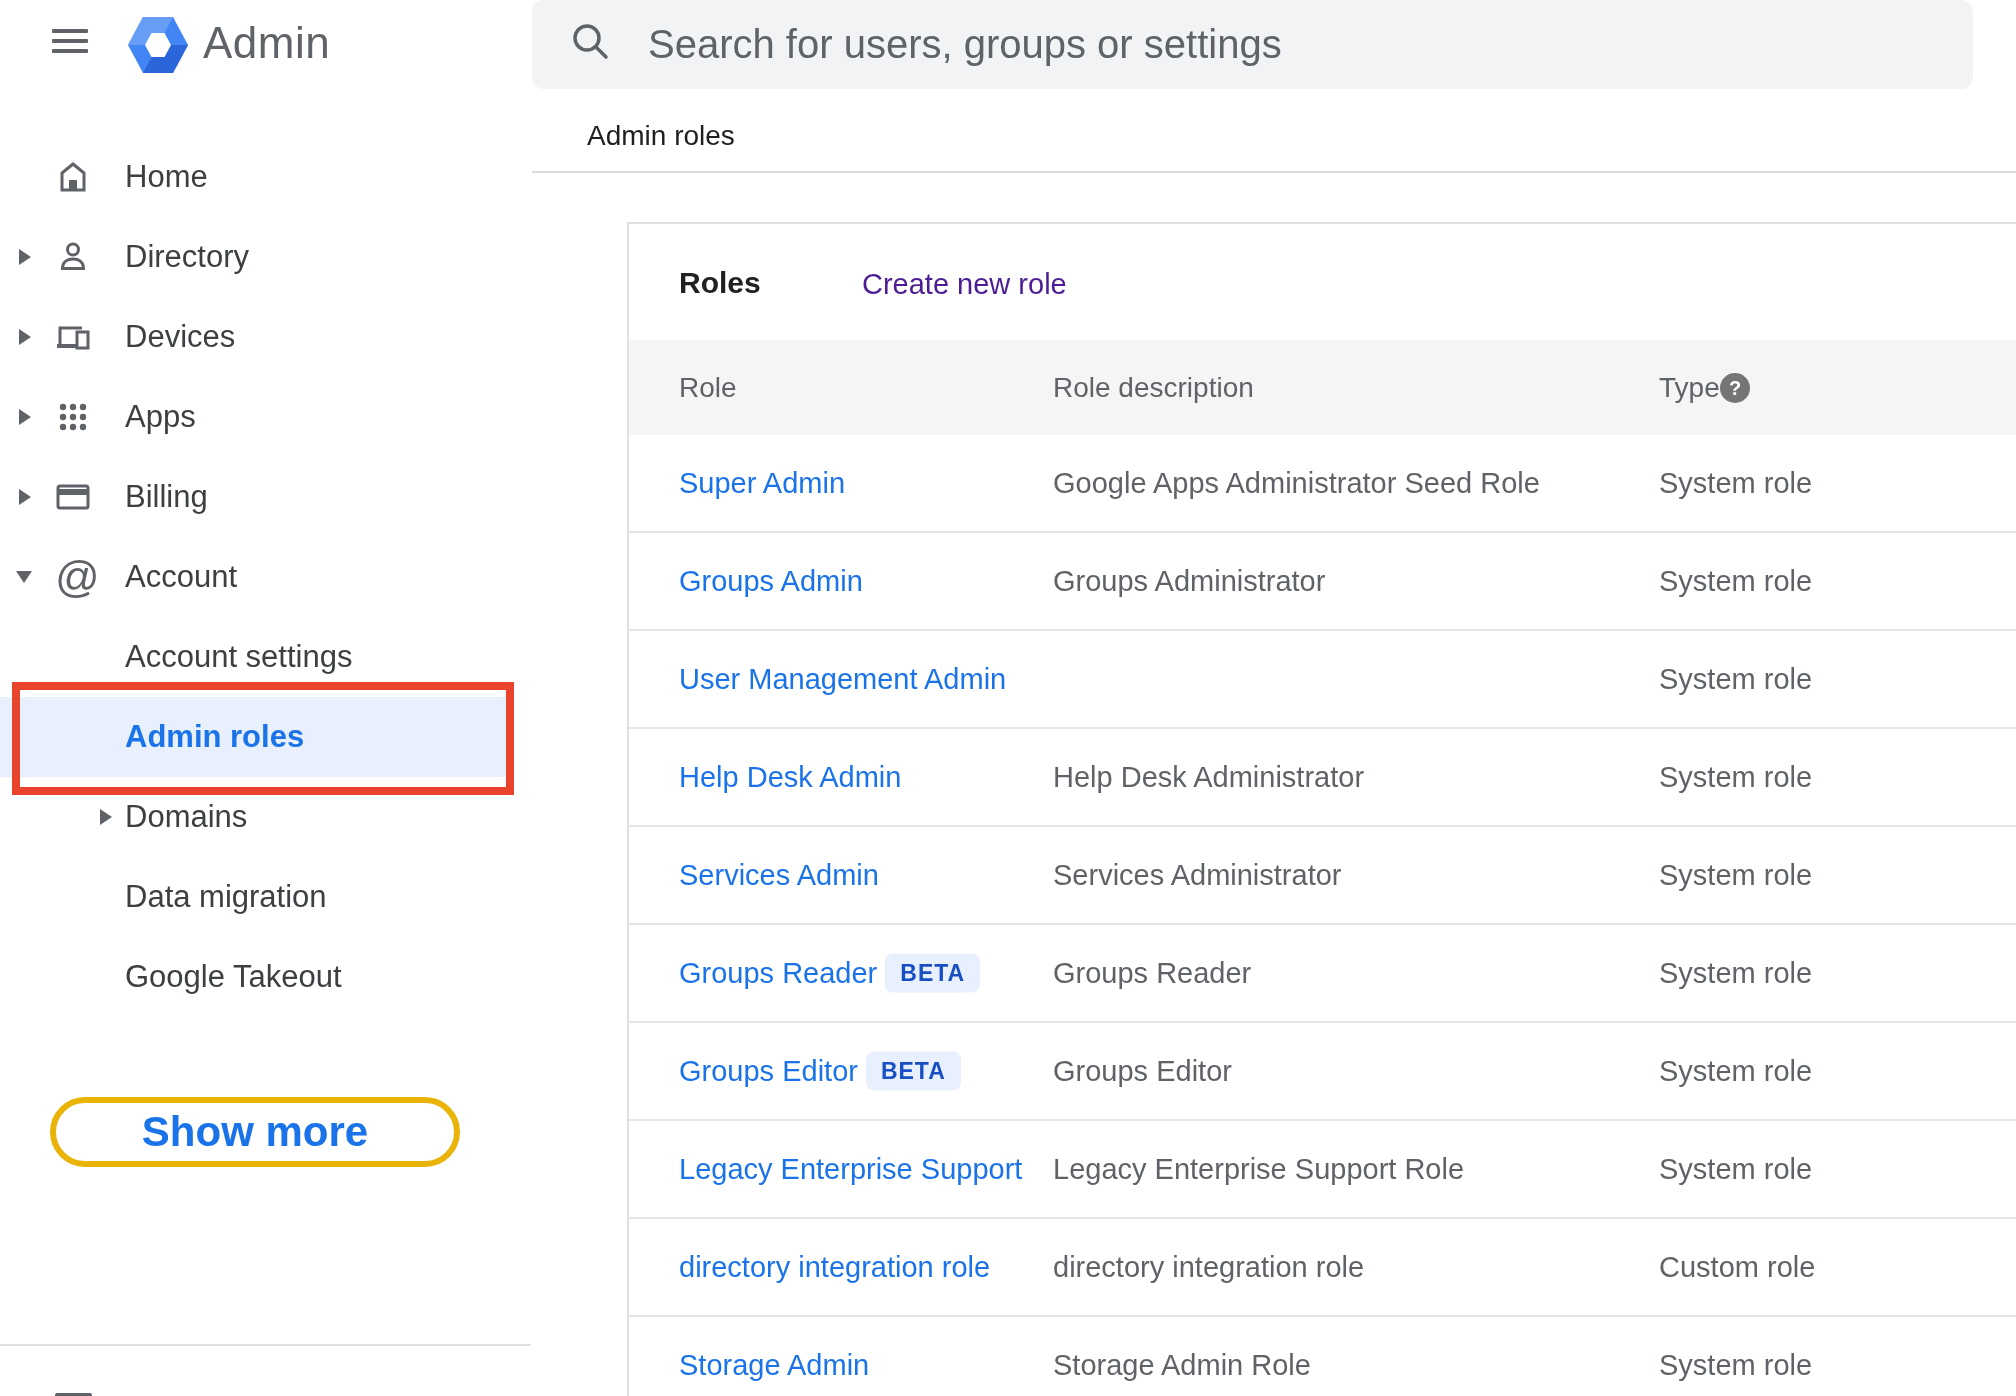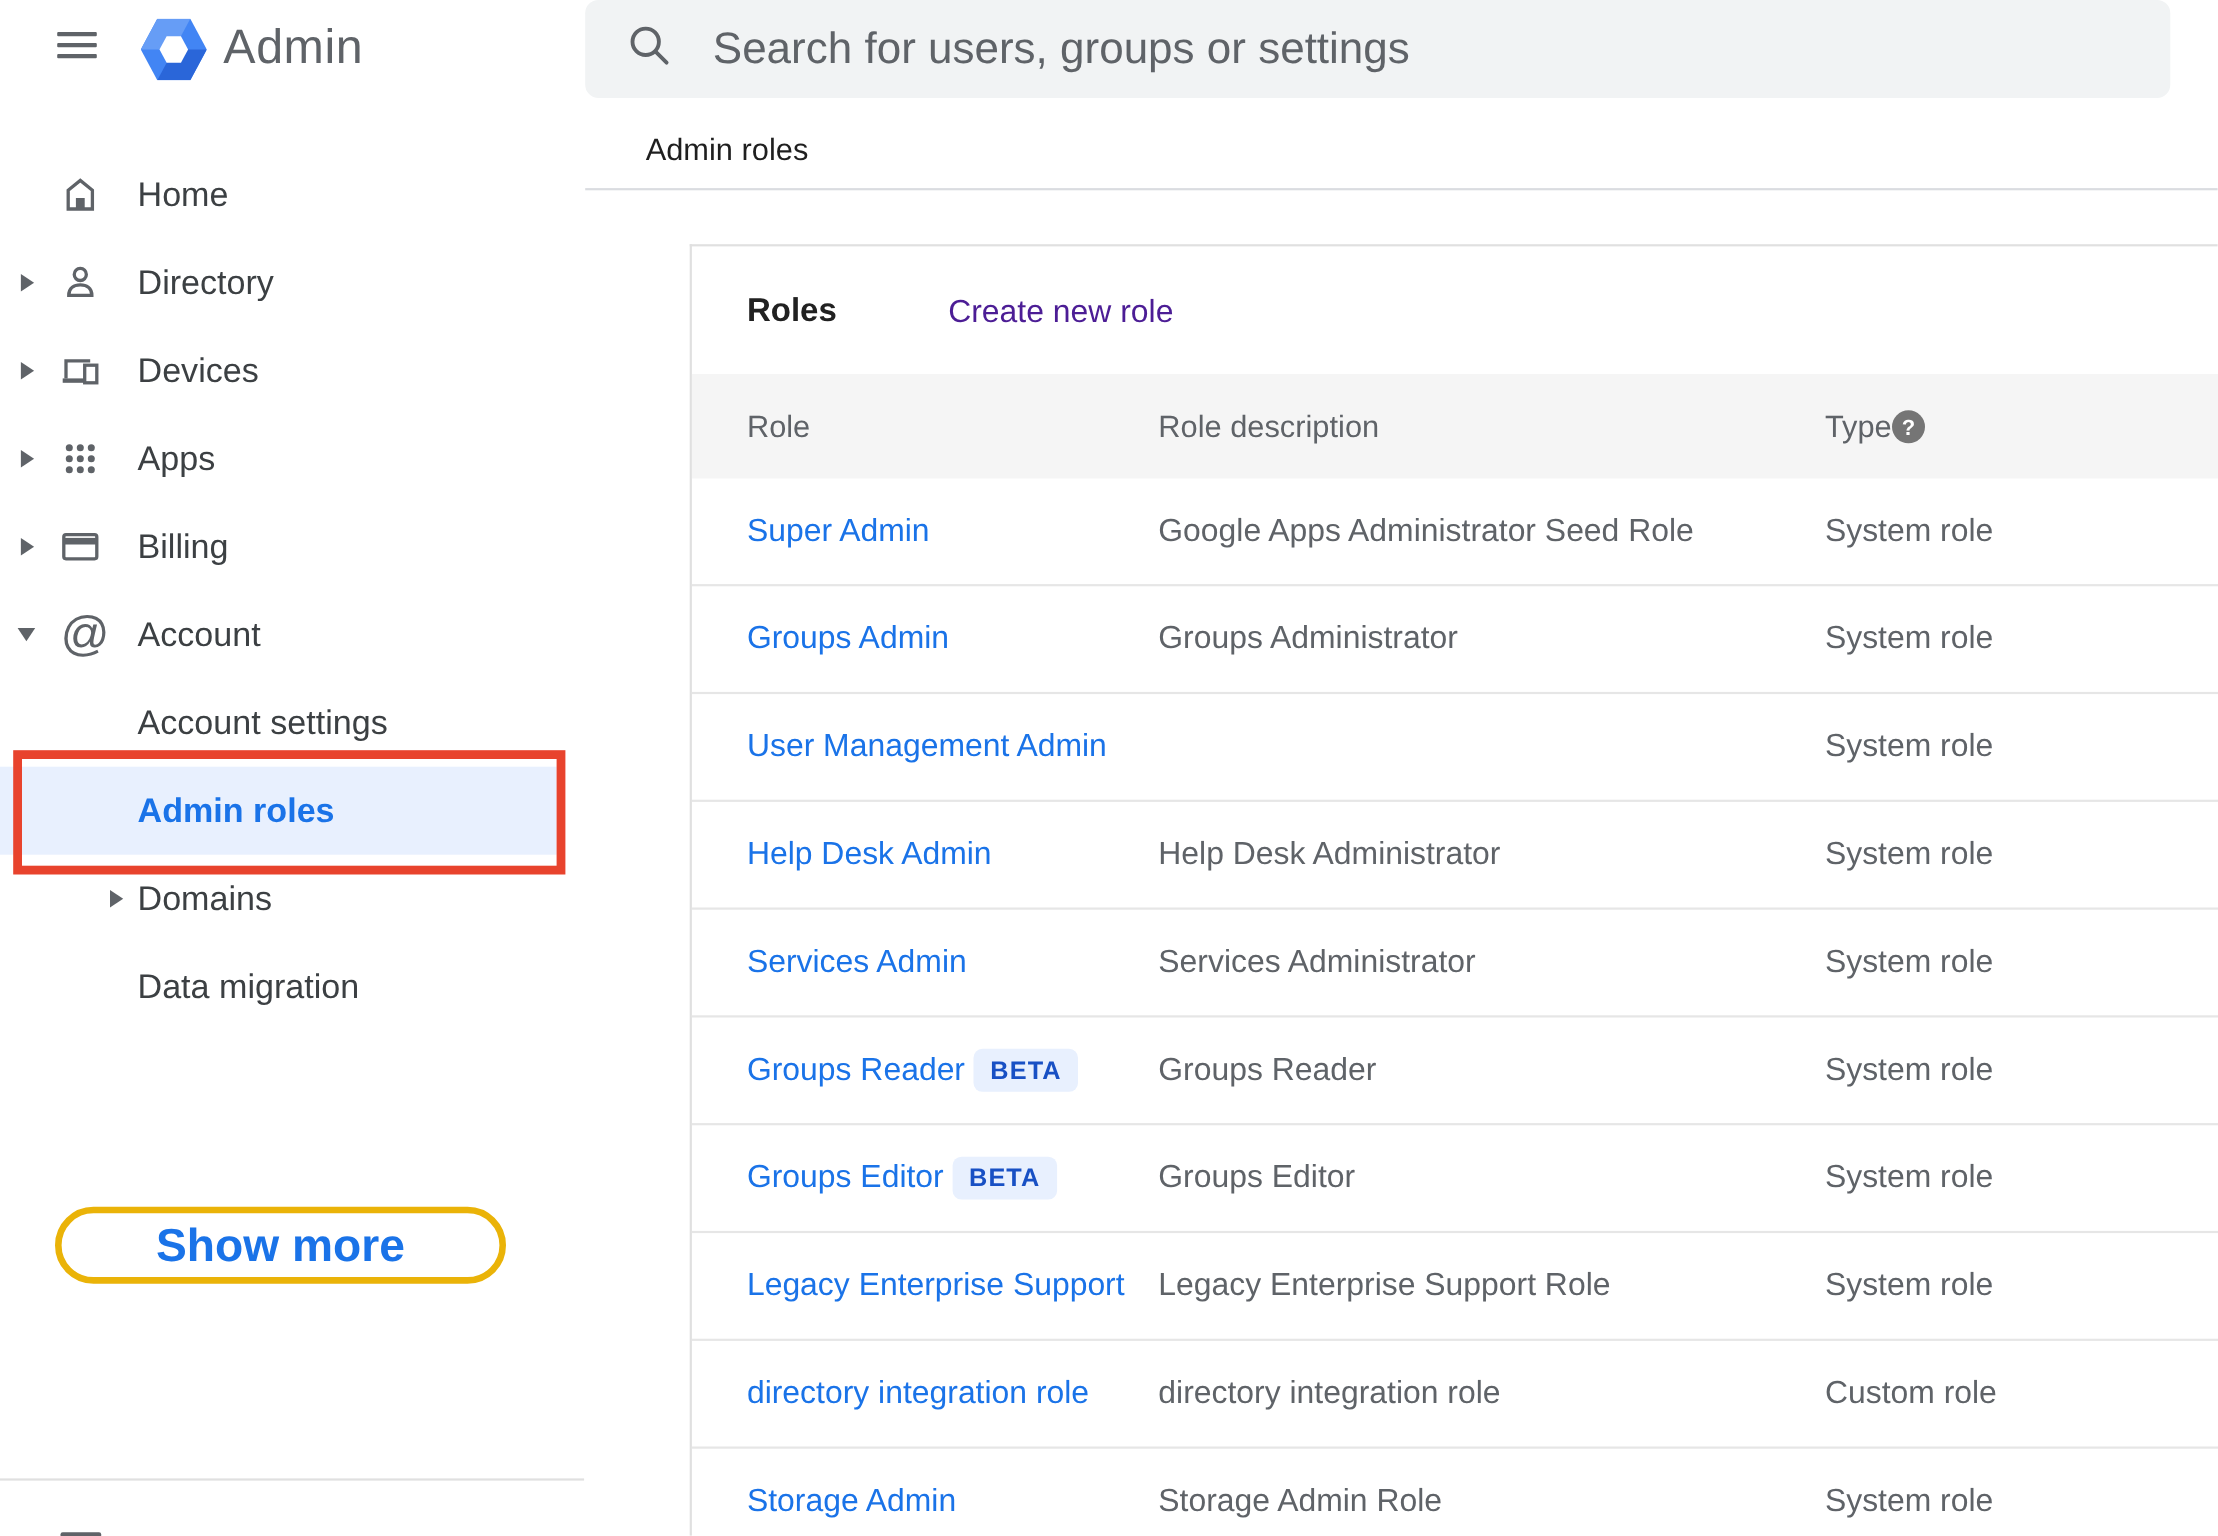--- a/index.html
+++ b/index.html
@@ -170,20 +170,23 @@
 
   <div class="nav-item" style="top:777px">
     <span class="arrow-right sub-arrow"></span>
     <span class="nav-label">Domains</span>
   </div>
 
   <div class="nav-item" style="top:857px">
     <span class="nav-label">Data migration</span>
   </div>
 
+  <div class="nav-item" style="top:937px">
+    <span class="nav-label">Google Takeout</span>
+  </div>
 
   <button class="show-more">Show more</button>
 
   <div class="sidebar-bottom-divider"></div>
   <div class="partial-bottom-icon"></div>
 
   <div class="annotation-box"></div>
 </aside>
 
 <div class="search-bar"></div>

